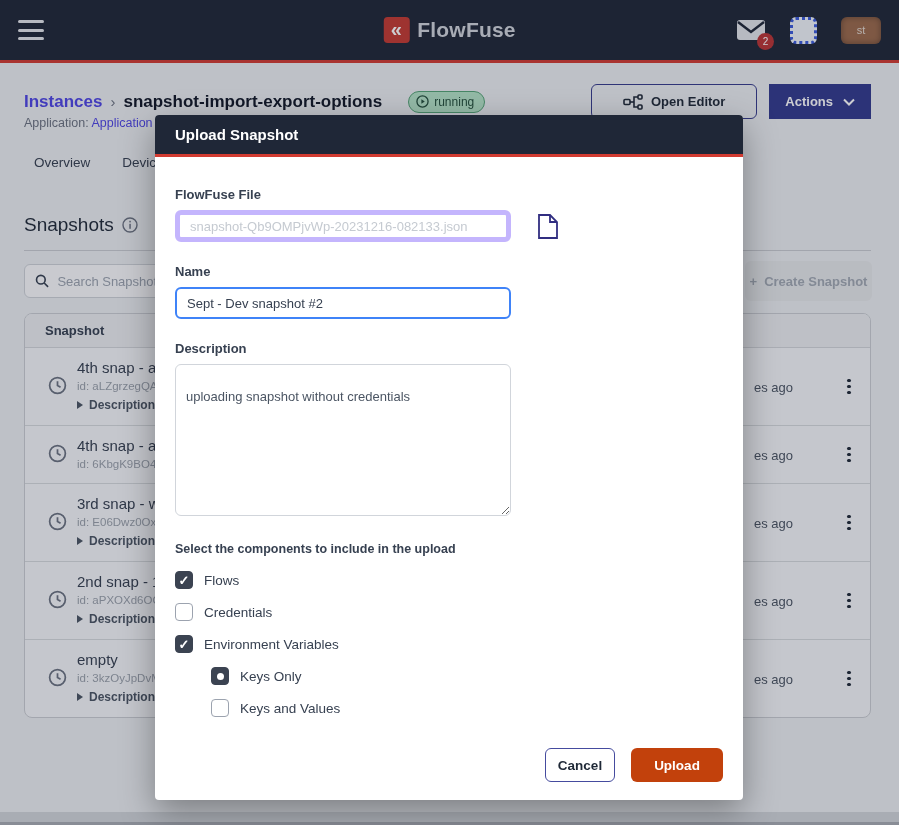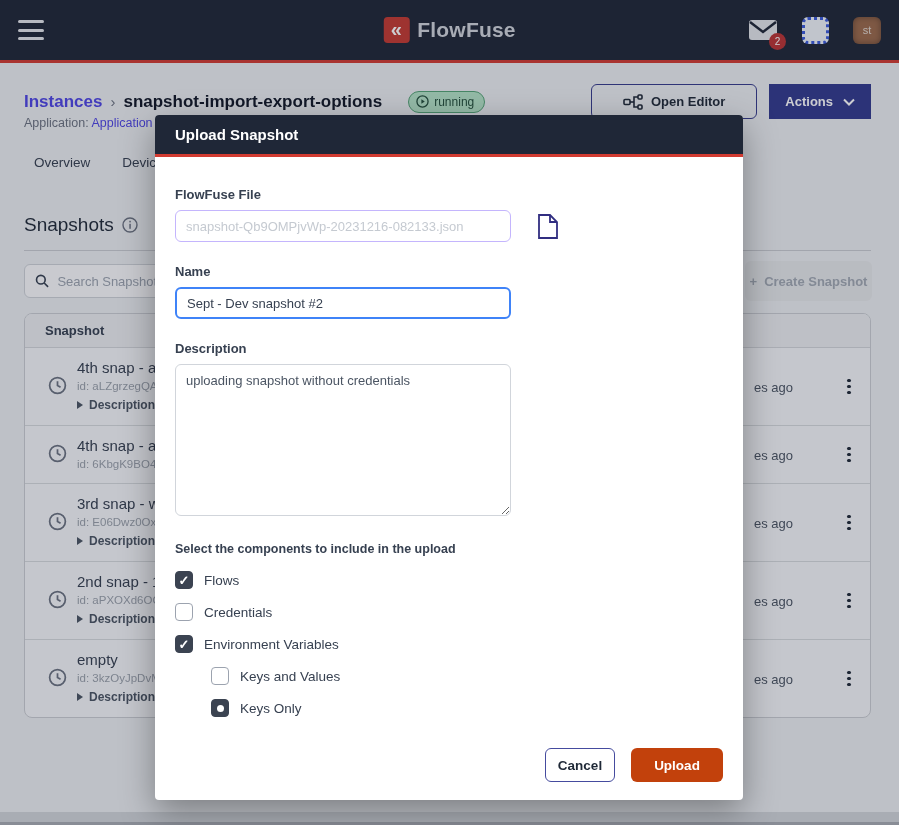--- a/index.html
+++ b/index.html
@@ -14,21 +14,21 @@
   .hamburger span { display:block; height:3px; background:#e5e7eb; border-radius:2px; }
   .brand { position:absolute; left:50%; transform:translateX(-50%); display:flex; align-items:center; gap:8px; }
   .brand-mark { width:26px; height:26px; background:#c53a31; border-radius:4px; color:#fff; font-weight:bold;
                 font-size:20px; line-height:24px; text-align:center; }
   .brand-name { color:#d1d5db; font-size:21px; font-weight:bold; letter-spacing:0.2px; }
   .nav-right { margin-left:auto; display:flex; align-items:center; gap:24px; }
   .mail-wrap { position:relative; width:30px; height:24px; cursor:pointer; }
   .badge { position:absolute; right:-8px; bottom:-8px; min-width:17px; height:17px; background:#bb3434; color:#fff;
            border-radius:50%; font-size:10px; display:flex; align-items:center; justify-content:center; padding:0 3px; }
   .team-avatar { width:27px; height:27px; border-radius:6px; background:#f1f5f9; border:3px dotted #3b5bdb; cursor:pointer; }
-  .user-avatar { width:28px; height:27px; border-radius:6px; background:#9c6a4b; color:#e3d9cf; font-size:11px;
+  .user-avatar { width:40px; height:27px; border-radius:6px; background:#9c6a4b; color:#e3d9cf; font-size:11px;
                  display:flex; align-items:center; justify-content:center; cursor:pointer; box-shadow:inset 0 0 6px rgba(0,0,0,.35); }
 
   
   .crumb-row { position:absolute; top:84px; left:24px; right:28px; display:flex; align-items:center; }
   .crumb-link { color:#4f46e5; font-size:17px; font-weight:bold; text-decoration:none; }
   .crumb-sep { color:#6b7280; font-size:15px; margin:0 8px; }
   .crumb-current { color:#111827; font-size:17px; font-weight:bold; }
   .run-badge { margin-left:26px; display:inline-flex; align-items:center; gap:5px; background:#b7e6c8;
                border:1px solid #55a577; color:#234f3b; font-size:12px; padding:3px 10px 3px 7px; border-radius:12px; }
   .crumb-spacer { flex:1; }
@@ -76,28 +76,28 @@
 
   
   .overlay { position:absolute; inset:0; background:rgba(23,28,44,0.22); z-index:40; }
   .modal { position:absolute; left:155px; top:115px; width:588px; height:685px; background:#fff; z-index:60;
            border-radius:4px; box-shadow:0 12px 34px rgba(0,0,0,0.35); display:flex; flex-direction:column; }
   .modal-header { height:42px; background:#1f2737; border-bottom:3px solid #d23b31; color:#fff; font-weight:bold;
                   font-size:15px; display:flex; align-items:center; padding:3px 20px; border-radius:4px 4px 0 0; }
   .modal-body { position:relative; flex:1; padding:30px 20px 0 20px; }
   .field-label { font-size:13px; font-weight:bold; color:#374151; margin-bottom:8px; }
   .file-row { display:flex; align-items:center; }
-  .text-input { width:336px; height:32px; border:1px solid #c4b5fd; border-radius:6px; padding:0 10px; font-size:13px;
+  .text-input { width:336px; height:32px; border:5px solid #c4b5fd; border-radius:6px; padding:0 10px; font-size:13px;
                 color:#374151; font-family:"Liberation Sans", sans-serif; background:#fff; }
   .text-input::placeholder { color:#c5cad1; }
   .text-input:disabled { background:#fff; }
   .file-icon-btn { background:none; border:none; margin-left:26px; cursor:pointer; display:flex; align-items:center; }
   .mt-field { margin-top:22px; }
   .name-input { border:2px solid #3f83f8; }
-  .desc-area { width:336px; height:152px; border:1px solid #d1d5db; border-radius:6px; padding:8px 10px; font-size:13px;
+  .desc-area { width:336px; height:152px; border:1px solid #d1d5db; border-radius:6px; padding:24px 10px; font-size:13px;
                color:#4b5563; font-family:"Liberation Sans", sans-serif; resize:both; }
   .comp-heading { margin-top:22px; font-size:12.5px; font-weight:bold; color:#374151; }
   .opt { display:flex; align-items:center; height:32px; margin-top:0; cursor:pointer; }
   .opt.indent { margin-left:36px; }
   .opts { margin-top:8px; }
   .cb { width:18px; height:18px; border-radius:4px; border:1.5px solid #9ca3af; background:#fff; display:flex;
         align-items:center; justify-content:center; flex:0 0 18px; }
   .cb.checked { background:#3b4351; border-color:#3b4351; color:#fff; font-size:13px; font-weight:bold; line-height:1; }
   .cb.radio-checked { background:#3b4351; border-color:#3b4351; }
   .cb .dot { width:7px; height:7px; background:#fff; border-radius:50%; }
@@ -351,29 +351,29 @@
         </div>
         <div class="opt">
           <span class="cb"></span>
           <span class="opt-label">Credentials</span>
         </div>
         <div class="opt">
           <span class="cb checked">✓</span>
           <span class="opt-label">Environment Variables</span>
         </div>
         <div class="opt indent">
-          <span class="cb"></span>
-          <span class="opt-label">Keys and Values</span>
-        </div>
-        <div class="opt indent">
           <span class="cb radio-checked">
               <span class="dot"></span>
             </span>
           <span class="opt-label">Keys Only</span>
         </div>
+        <div class="opt indent">
+          <span class="cb"></span>
+          <span class="opt-label">Keys and Values</span>
+        </div>
       </div>
 
       <div class="modal-footer">
         <button class="btn-cancel">Cancel</button>
         <button class="btn-upload">Upload</button>
       </div>
     </div>
   </div>
 
 </div>

